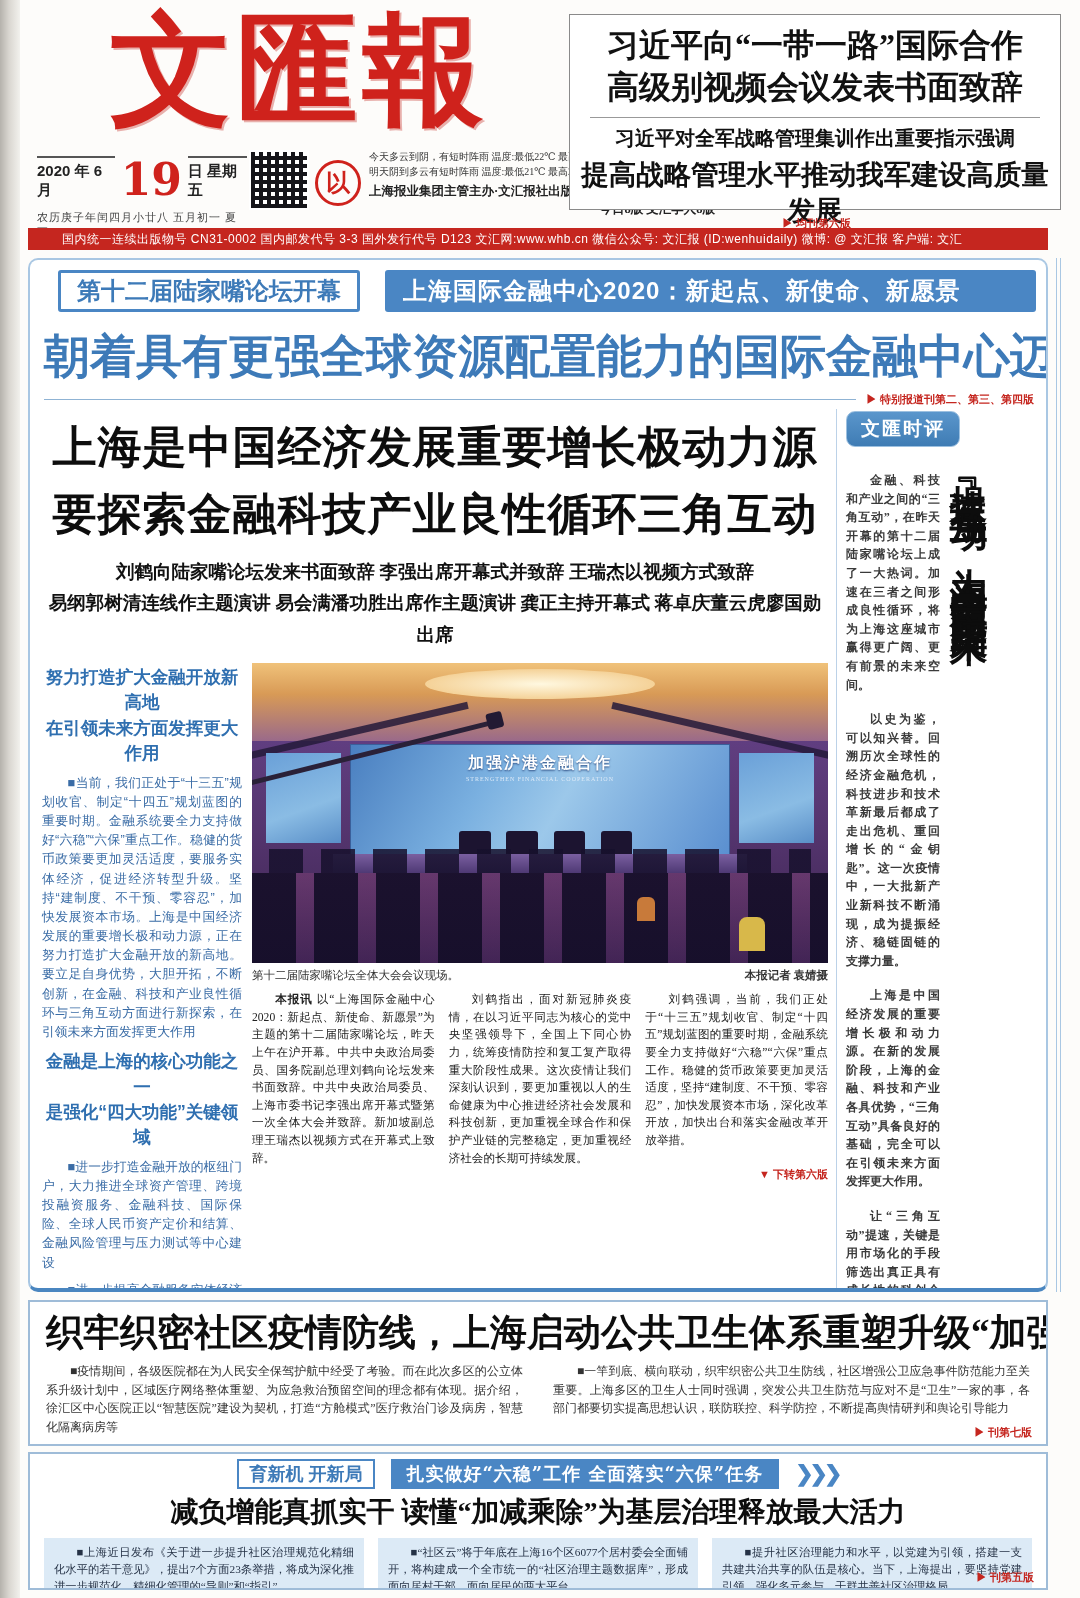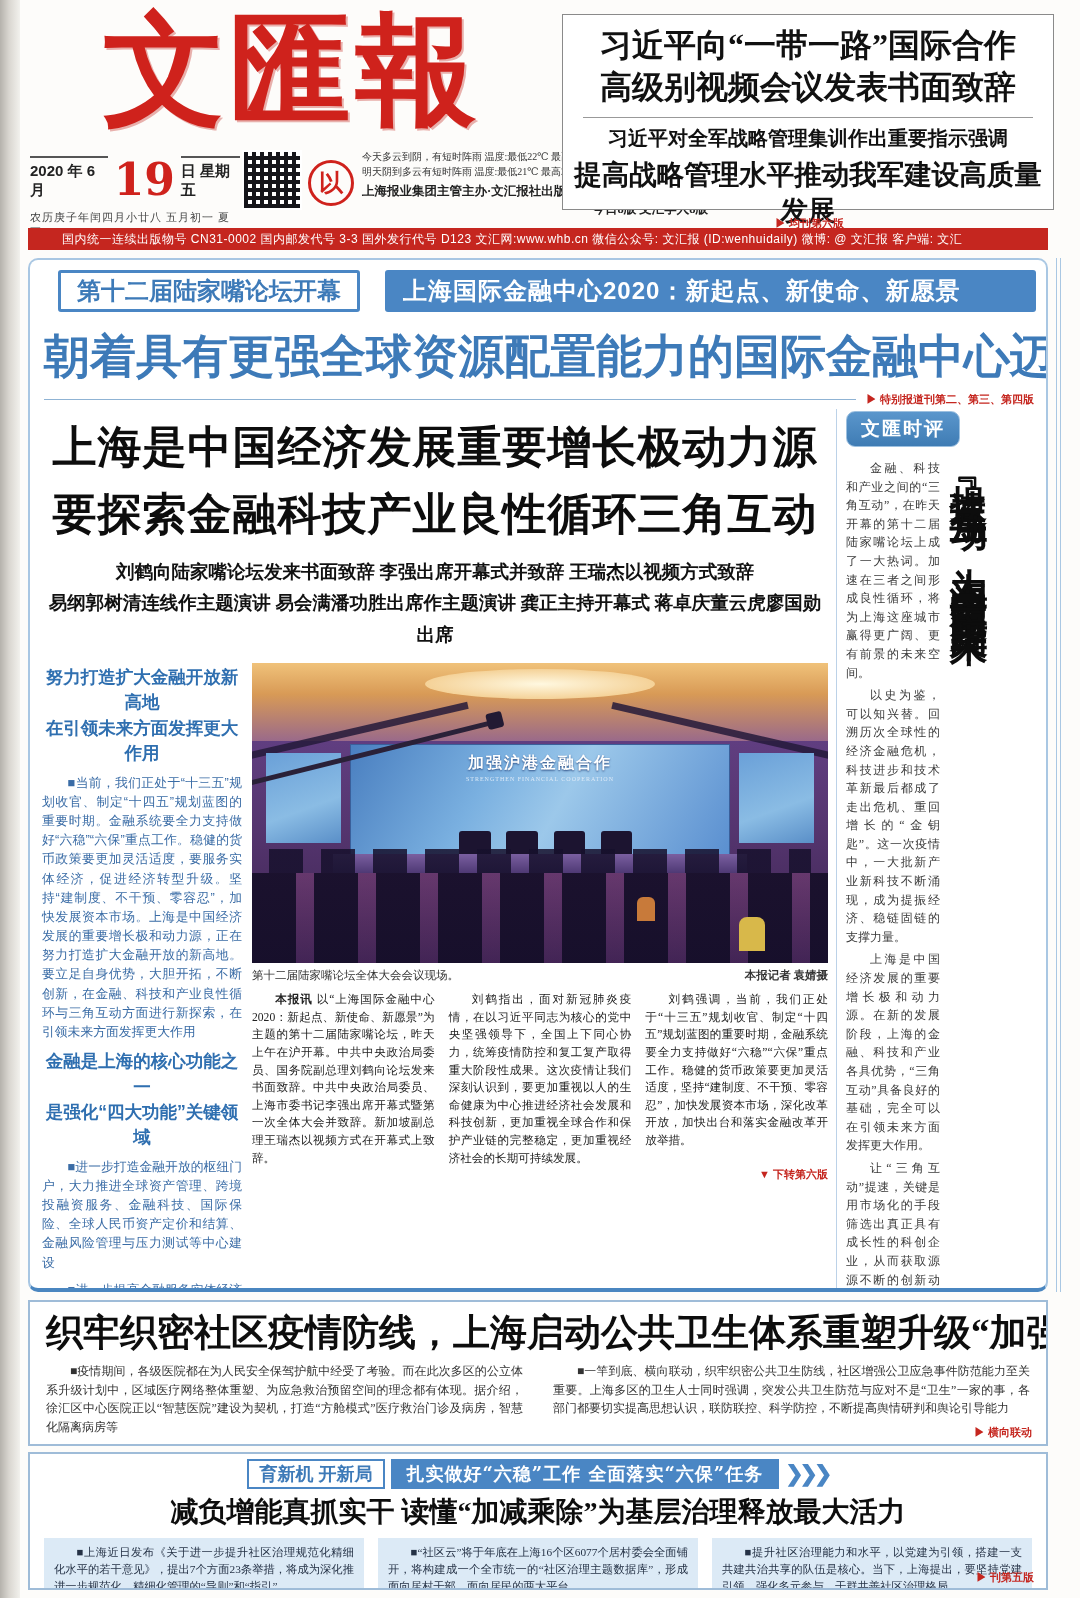--- a/index.html
+++ b/index.html
@@ -7,21 +7,21 @@
     width:1080px;height:1598px;position:relative;overflow:hidden;
     background:#fdfcfa;
     font-family:"Liberation Serif","DejaVu Serif",serif;
     color:#1a1a1a;
   }
   .scan-edge{position:absolute;left:0;top:0;width:20px;height:1598px;
     background:linear-gradient(90deg,#b5b2ac,#d9d6d0 45%,#f2f1ed);}
   .pref{color:#c5261f;font-size:11px;font-weight:bold;font-family:"Liberation Sans",sans-serif;white-space:nowrap;}
 
   
-  .masthead{position:absolute;left:20px;top:0;width:864px;height:226px;}
+  .masthead{position:absolute;left:27px;top:0;width:864px;height:226px;}
   .paper-title{position:absolute;left:62px;top:2px;width:420px;text-align:center;
     font-size:122px;font-weight:900;color:#cf221c;letter-spacing:4px;line-height:1.1;
     font-family:"DejaVu Serif","Liberation Serif",serif;text-shadow:2px 2px 0 #e8b0ac;}
   .date-block{position:absolute;left:10px;top:156px;width:210px;font-family:"Liberation Sans",sans-serif;}
   .date-row{display:flex;align-items:flex-end;gap:6px;}
   .date-ym{font-size:15px;font-weight:bold;color:#222;border-top:2px solid #555;padding-top:4px;}
   .date-day{font-size:44px;font-weight:900;color:#cf221c;line-height:0.9;font-family:"DejaVu Serif",serif;}
   .date-tail{font-size:15px;font-weight:bold;color:#222;border-top:2px solid #555;padding-top:4px;}
   .lunar{margin-top:10px;font-size:11px;color:#444;letter-spacing:1px;}
   .qr{position:absolute;left:224px;top:152px;width:56px;height:56px;background:
@@ -119,38 +119,38 @@
   .article p{margin:0;text-indent:2em;}
   .article .lead{font-weight:900;}
   .article .turn{text-align:right;text-indent:0;margin-top:16px;}
 
   
   .cm-label{display:inline-block;background:linear-gradient(180deg,#5a96cc,#3f7cb4);color:#fff;
     font-weight:900;font-size:19px;padding:4px 14px;border-radius:9px;border:1px solid #9cc0e0;
     font-family:"DejaVu Serif",serif;letter-spacing:2px;margin:2px 0 8px 0;}
   .cm-flex{display:flex;}
   .cm-body{flex:1;font-size:12px;line-height:1.55;color:#3a3a3a;text-align:justify;}
-  .cm-body p{margin:4px 0 4px;text-indent:2em;}
+  .cm-body p{margin:16px 0 4px;text-indent:2em;font-weight:bold;}
   .cm-title{width:96px;flex:none;position:relative;}
   .cm-vtitle{writing-mode:vertical-rl;font-size:38px;font-weight:900;color:#0d0d0d;line-height:1.18;
     height:632px;margin-left:6px;letter-spacing:5px;}
   .cm-author{position:absolute;left:0;bottom:120px;writing-mode:vertical-rl;font-size:13px;color:#333;}
 
   
   .health{position:absolute;left:28px;top:1300px;width:1020px;height:146px;box-sizing:border-box;
     border:2px solid #9fbcd8;background:#fff;padding:6px 16px;overflow:hidden;}
   .health .hh{text-align:center;font-size:37px;font-weight:900;letter-spacing:0;color:#0d0d0d;white-space:nowrap;}
   .health .hps{display:flex;gap:30px;margin-top:4px;}
   .health .hps p{margin:0;flex:1;font-size:12px;line-height:1.55;text-align:justify;color:#333;text-indent:2em;}
   .health .href{position:absolute;right:14px;bottom:4px;}
 
   
   .gov{position:absolute;left:28px;top:1452px;width:1020px;height:138px;box-sizing:border-box;
     border:2px solid #9fbcd8;background:#fff;padding:5px 14px;overflow:hidden;}
-  .gov-banner{display:flex;justify-content:center;align-items:center;gap:6px;}
+  .gov-banner{display:flex;justify-content:center;align-items:center;gap:16px;}
   .gb-white{border:2px solid #4a86c4;color:#3d7ab8;font-weight:900;font-size:18px;padding:1px 10px;
     font-family:"Liberation Sans",sans-serif;}
   .gb-blue{background:#4a86c4;color:#fff;font-weight:900;font-size:18px;padding:3px 16px;
     font-family:"DejaVu Serif",serif;letter-spacing:1px;}
   .gb-chev{color:#4a86c4;font-size:22px;font-weight:900;letter-spacing:-4px;font-family:"Liberation Sans",sans-serif;}
   .gov .gh{text-align:center;font-size:28px;font-weight:900;margin-top:4px;color:#0d0d0d;white-space:nowrap;}
   .gov-boxes{display:flex;gap:14px;margin-top:7px;}
   .gov-boxes .gbx{flex:1;background:#dceaf6;padding:6px 10px;font-size:11.3px;line-height:1.5;
     color:#253246;text-align:justify;text-indent:2em;}
   .gov .gref{position:absolute;right:12px;bottom:3px;}
@@ -296,21 +296,21 @@
     
   </div>
 </div>
 
 <div class="health">
   <div class="hh">织牢织密社区疫情防线，上海启动公共卫生体系重塑升级“加强版”</div>
   <div class="hps">
     <p>■疫情期间，各级医院都在为人民安全保驾护航中经受了考验。而在此次多区的公立体系升级计划中，区域医疗网络整体重塑、为应急救治预留空间的理念都有体现。据介绍，徐汇区中心医院正以“智慧医院”建设为契机，打造“方舱模式”医疗救治门诊及病房，智慧化隔离病房等</p>
     <p>■一竿到底、横向联动，织牢织密公共卫生防线，社区增强公卫应急事件防范能力至关重要。上海多区的卫生人士同时强调，突发公共卫生防范与应对不是“卫生”一家的事，各部门都要切实提高思想认识，联防联控、科学防控，不断提高舆情研判和舆论引导能力</p>
   </div>
-  <div class="href pref">▶ 横向联动</div>
+  <div class="href pref">▶ 刊第七版</div>
 </div>
 
 <div class="gov">
   <div class="gov-banner">
     <span class="gb-white">育新机  开新局</span>
     <span class="gb-blue">扎实做好“六稳”工作  全面落实“六保”任务</span>
     <span class="gb-chev">❯❯❯</span>
   </div>
   <div class="gh">减负增能真抓实干  读懂“加减乘除”为基层治理释放最大活力</div>
   <div class="gov-boxes">

